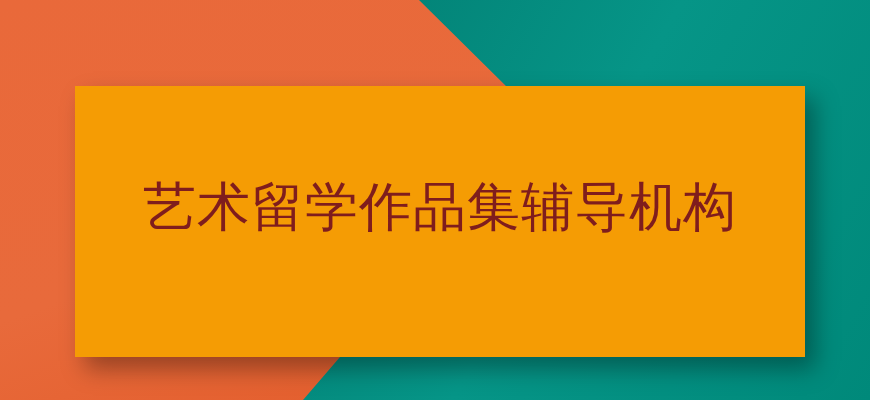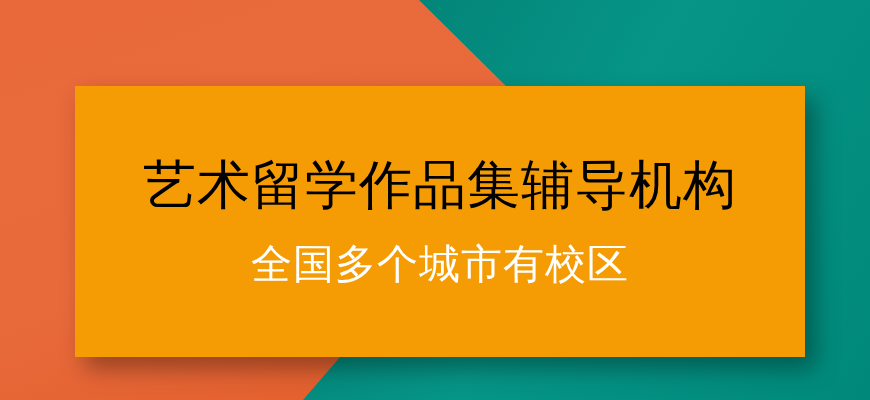--- a/index.html
+++ b/index.html
@@ -47,21 +47,21 @@
     top: 86px;
     width: 730px;
     height: 271px;
     background: #f59c04;
     display: flex;
     flex-direction: column;
     align-items: center;
     justify-content: center;
   }
   .card-title {
-    color: #000000;
+    color: #7f1d1d;
     font-size: 53px;
     line-height: 1.05;
     letter-spacing: 1px;
     font-weight: 400;
     margin: 0 0 30px 0;
     white-space: nowrap;
   }
   .card-subtitle {
     color: #ffffff;
     font-size: 41px;
@@ -78,16 +78,15 @@
 <div id="banner">
 
   <div class="bg-base"></div>
 
   <div class="bg-orange-wedge"></div>
 
   <div class="card-shadow"></div>
 
   <div class="card">
     <div class="card-title">艺术留学作品集辅导机构</div>
-    <div class="card-subtitle">全国多个城市有校区</div>
   </div>
 
 </div>
 
 </body></html>

